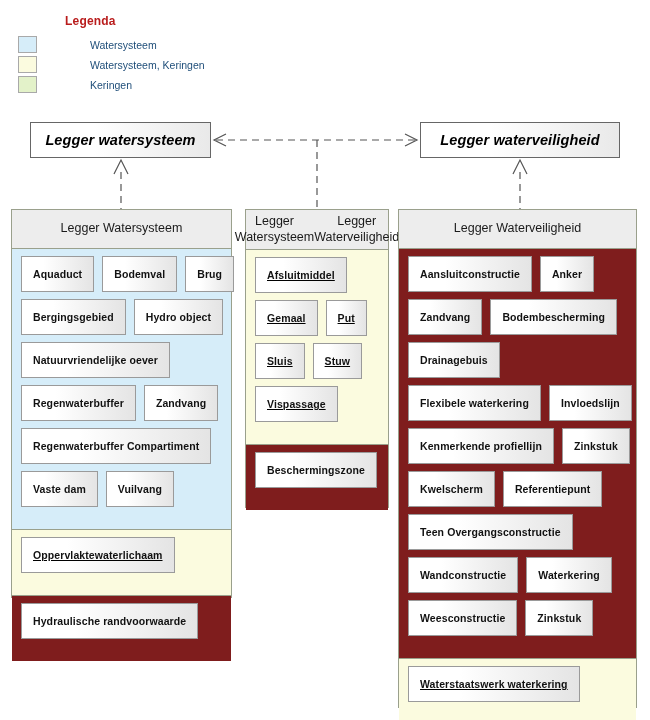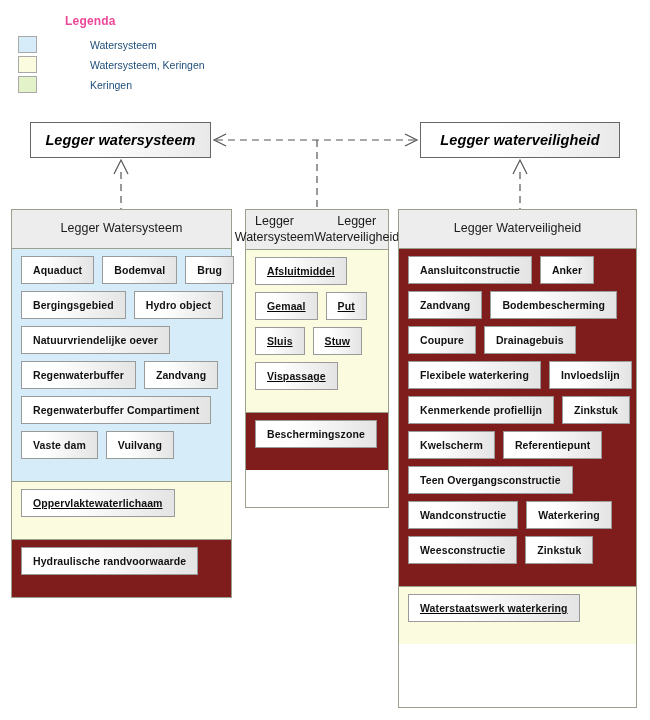--- a/index.html
+++ b/index.html
@@ -16,21 +16,21 @@
   }
 
   
   #legend {
     position: absolute;
     left: 18px;
     top: 14px;
     width: 220px;
   }
   #legend .legend-title {
-    color: #ec4899;
+    color: #b91c1c;
     font-weight: bold;
     font-size: 12px;
     margin-left: 47px;
     margin-bottom: 7px;
     letter-spacing: .2px;
   }
   #legend .legend-row {
     display: flex;
     align-items: center;
     height: 19px;
@@ -124,21 +124,21 @@
     box-sizing: border-box;
     border: 1px solid #9a9a9a;
     background: linear-gradient(to right, #ffffff 0%, #ffffff 30%, #e4e4e4 100%);
     font-size: 10.5px;
     font-weight: bold;
     color: #111111;
     display: flex;
     align-items: center;
     justify-content: center;
     text-align: center;
-    height: 28px;
+    height: 36px;
     padding: 0 11px;
     white-space: nowrap;
     letter-spacing: .1px;
   }
 </style>
 </head>
 <body>
 
 <div id="legend">
   <div class="legend-title">Legenda</div>
@@ -252,21 +252,20 @@
     <div class="section ker">
       <div class="row">
         <div class="node">Aansluitconstructie</div>
         <div class="node">Anker</div>
       </div>
       <div class="row">
         <div class="node">Zandvang</div>
         <div class="node">Bodembescherming</div>
       </div>
       <div class="row">
-        <div class="node">Coupure</div>
         <div class="node">Drainagebuis</div>
       </div>
       <div class="row">
         <div class="node">Flexibele waterkering</div>
         <div class="node">Invloedslijn</div>
       </div>
       <div class="row">
         <div class="node">Kenmerkende profiellijn</div>
         <div class="node">Zinkstuk</div>
       </div>

